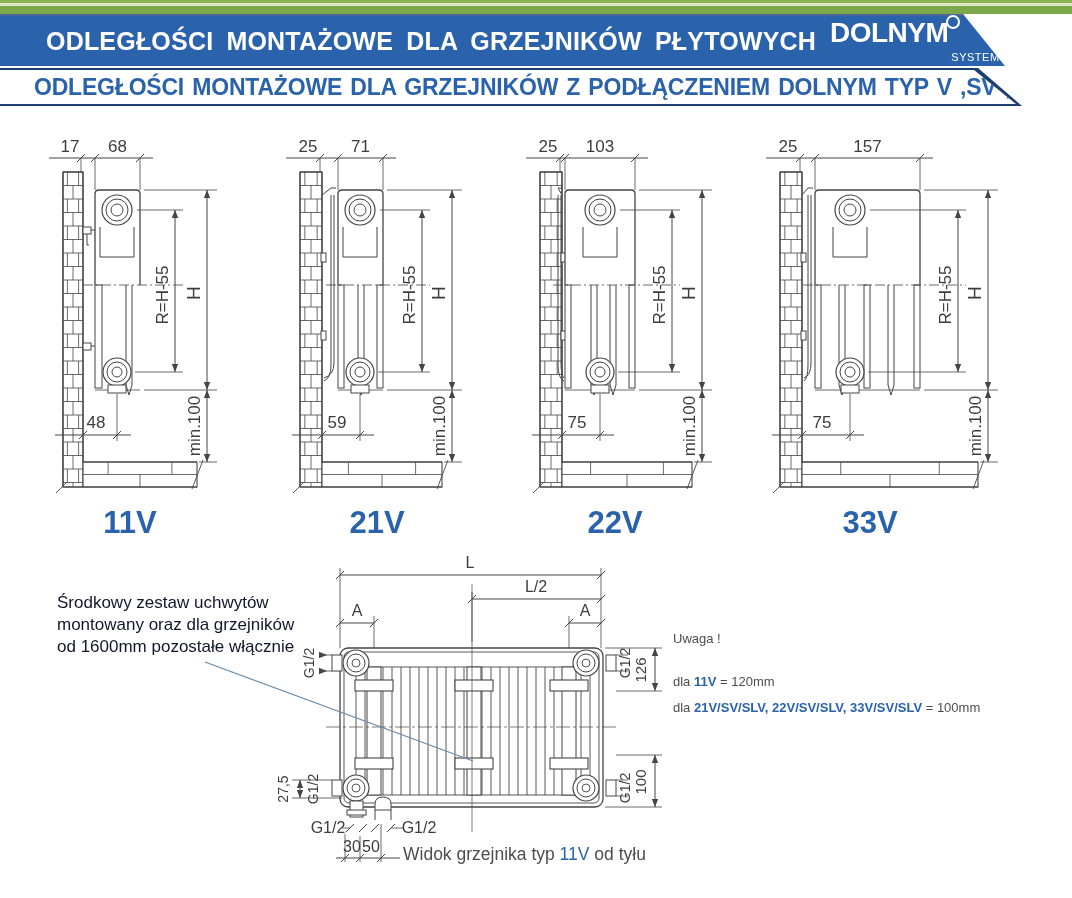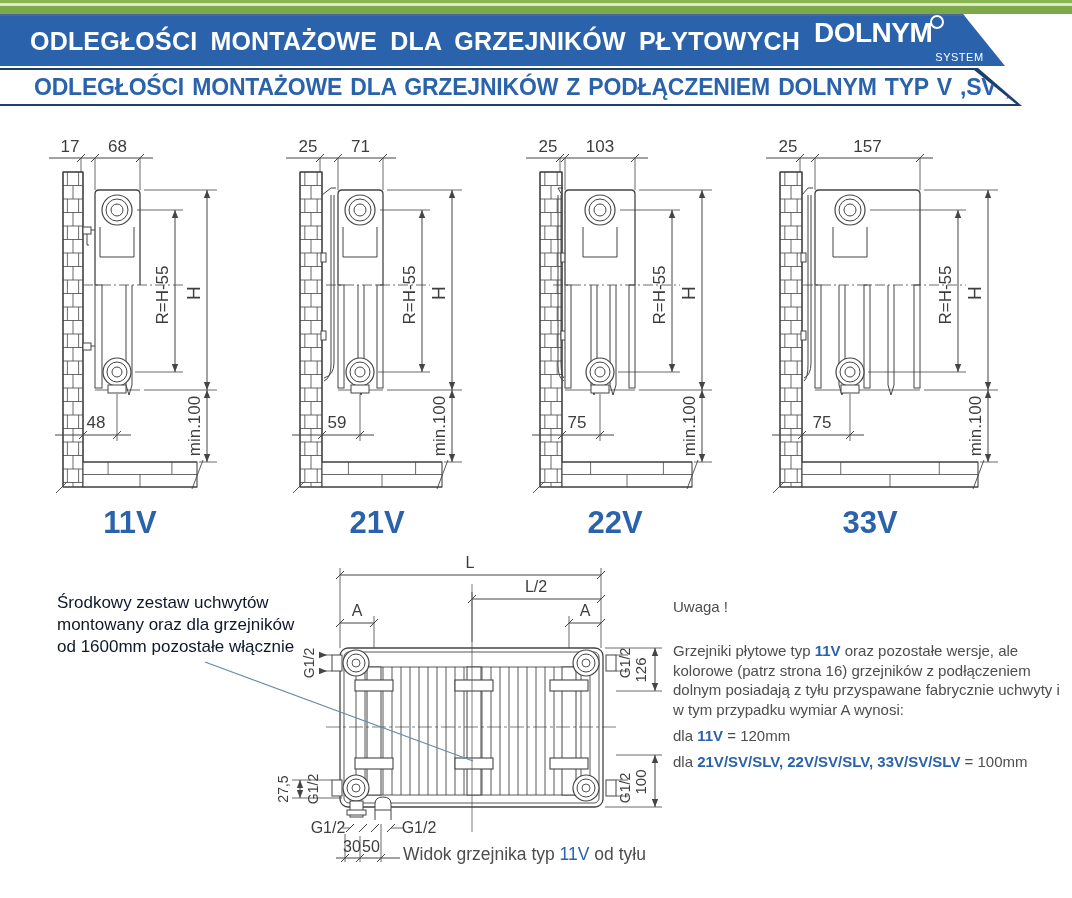--- a/index.html
+++ b/index.html
@@ -7,39 +7,39 @@
   .page{position:relative;width:1072px;height:898px;background:#ffffff;overflow:hidden;}
 
   
   .green-strip{position:absolute;left:0;top:0;width:1072px;height:14px;
     background:linear-gradient(to bottom,#8ab553 0 3px,#dde9c6 3px 6px,#7da94a 6px 14px);}
   .banner1{position:absolute;left:0;top:14px;width:1072px;height:52px;
     background:#2a63ac;border-top:2px solid #49679a;box-sizing:border-box;
     clip-path:polygon(0 0,963px 0,1005px 100%,0 100%);
     display:flex;align-items:center;}
   .banner1-text{color:#ffffff;font-size:25px;font-weight:bold;letter-spacing:.2px;
-    word-spacing:6px;padding-left:30px;white-space:nowrap;}
+    word-spacing:6px;padding-left:46px;white-space:nowrap;}
   .logo{display:flex;align-items:flex-start;margin-left:14px;position:relative;}
   .logo-brand{color:#ffffff;font-size:28px;font-weight:800;letter-spacing:-.5px;line-height:1;}
   .logo-ring{width:10px;height:10px;border:2.5px solid #ffffff;border-radius:50%;
     display:inline-block;margin-left:-2px;margin-top:-4px;}
   .logo-sub{color:#ffffff;font-size:11px;font-weight:400;letter-spacing:.5px;
     margin-left:-9px;margin-top:32px;}
   .banner2-outer{position:absolute;left:0;top:68px;width:1072px;height:38px;background:#1d3f6e;
     clip-path:polygon(0 0,978px 0,1022px 100%,0 100%);}
   .banner2-inner{position:absolute;left:0;top:2px;width:1068px;height:34px;background:#ffffff;
     clip-path:polygon(0 0,974px 0,1016px 100%,0 100%);
     display:flex;align-items:center;}
   .banner2-text{color:#2a63ac;font-size:23px;font-weight:600;letter-spacing:-.2px;
     word-spacing:2px;padding-left:34px;white-space:nowrap;}
 
   
   .note-left{position:absolute;left:57px;top:592px;width:270px;
     font-size:17px;line-height:22px;color:#0f172a;}
-  .note-right{position:absolute;left:673px;top:598px;width:398px;color:#4d4d4d;font-size:15px;}
+  .note-right{position:absolute;left:673px;top:631px;width:398px;color:#4d4d4d;font-size:13px;}
   .note-right .title{margin:0 0 26px 0;}
   .note-right .para{line-height:19.5px;margin:0 0 7px 0;}
   .note-right .dla-line{line-height:19px;margin-top:7px;}
   .accent{color:#2a63ac;font-weight:600;}
 
   svg text{font-family:"Liberation Sans","DejaVu Sans",sans-serif;}
   .abs{position:absolute;}
 </style>
 </head>
 <body>
@@ -707,17 +707,16 @@
     </svg>
 
   <div class="note-left" id="noteLeft">
       <div>Środkowy zestaw uchwytów</div>
       <div>montowany oraz dla grzejników</div>
       <div>od 1600mm pozostałe włącznie</div>
     </div>
 
   <div class="note-right">
     <p class="title">Uwaga !</p>
-    <p class="para" id="nrPara"><span>Grzejniki płytowe typ </span><span class="accent">11V</span><span> oraz pozostałe wersje, ale kolorowe (patrz strona 16) grzejników z podłączeniem dolnym posiadają z tyłu przyspawane fabrycznie uchwyty i w tym przypadku wymiar A wynosi:</span></p>
     <div class="dla-line" id="nrLine1"><span>dla </span><span class="accent">11V</span><span> = 120mm</span></div>
     <div class="dla-line" id="nrLine2"><span>dla </span><span class="accent">21V/SV/SLV, 22V/SV/SLV, 33V/SV/SLV</span><span> = 100mm</span></div>
   </div>
 </div>
 
 </body></html>

